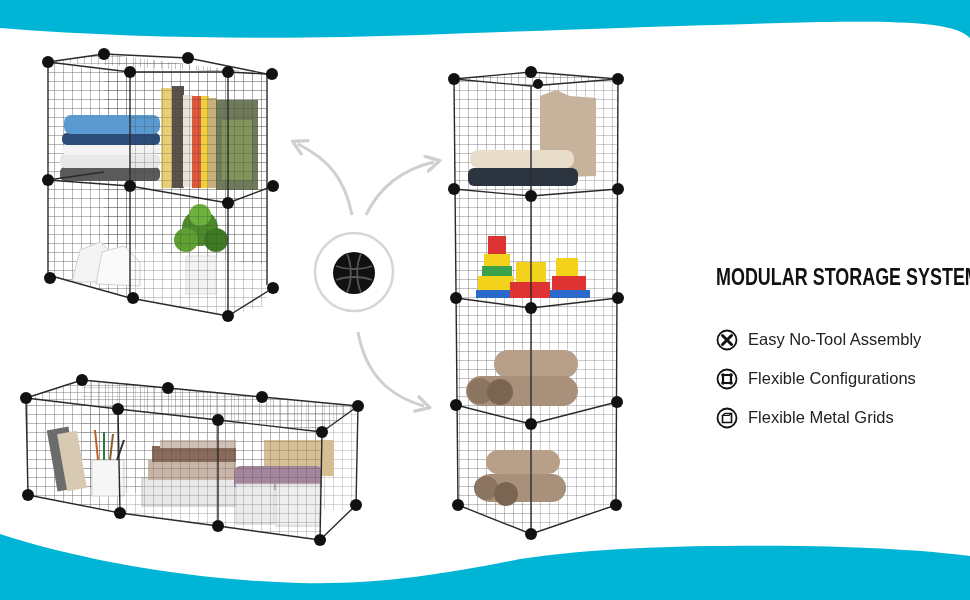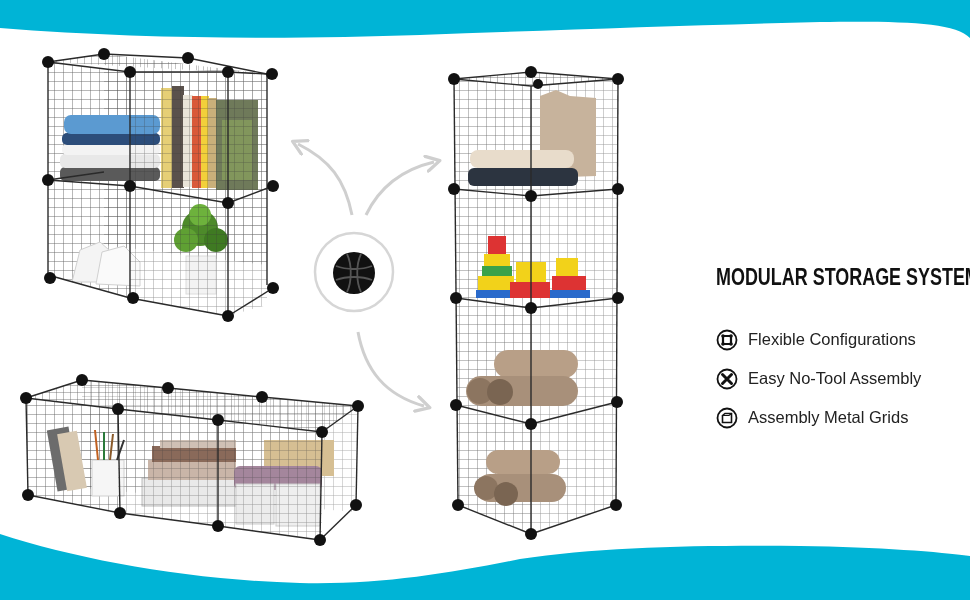--- a/index.html
+++ b/index.html
@@ -262,37 +262,37 @@
     </g>
   </g>
 </svg>
 
 <div class="info">
   <h1 class="info-title">MODULAR STORAGE SYSTEM</h1>
   <ul class="features">
     <li class="feature">
       <svg class="ficon" viewBox="0 0 22 22">
         <circle cx="11" cy="11" r="9.5" fill="none" stroke="#111" stroke-width="1.8"></circle>
+        <path d="M6.5,6.5 L15.5,15.5 M15.5,6.5 L6.5,15.5" stroke="#111" stroke-width="3" stroke-linecap="round"></path>
+      </svg>
+      <span class="flabel">Easy No-Tool Assembly</span>
+    </li>
+    <li class="feature">
+      <svg class="ficon" viewBox="0 0 22 22">
+        <circle cx="11" cy="11" r="9.5" fill="none" stroke="#111" stroke-width="1.8"></circle>
         <path d="M7,7 L15,7 L15,15 L7,15 Z" fill="none" stroke="#111" stroke-width="2.2"></path>
         <circle cx="7" cy="7" r="1.8" fill="#111"></circle>
           <circle cx="15" cy="7" r="1.8" fill="#111"></circle>
         <circle cx="7" cy="15" r="1.8" fill="#111"></circle>
           <circle cx="15" cy="15" r="1.8" fill="#111"></circle>
       </svg>
       <span class="flabel">Flexible Configurations</span>
     </li>
     <li class="feature">
       <svg class="ficon" viewBox="0 0 22 22">
         <circle cx="11" cy="11" r="9.5" fill="none" stroke="#111" stroke-width="1.8"></circle>
-        <path d="M6.5,6.5 L15.5,15.5 M15.5,6.5 L6.5,15.5" stroke="#111" stroke-width="3" stroke-linecap="round"></path>
-      </svg>
-      <span class="flabel">Easy No-Tool Assembly</span>
-    </li>
-    <li class="feature">
-      <svg class="ficon" viewBox="0 0 22 22">
-        <circle cx="11" cy="11" r="9.5" fill="none" stroke="#111" stroke-width="1.8"></circle>
         <path d="M6.5,8.5 L9,6.5 L15.5,6.5 L15.5,15.5 L6.5,15.5 Z" fill="none" stroke="#111" stroke-width="1.6"></path>
         <path d="M6.5,8.5 L13,8.5 L15.5,6.5" fill="none" stroke="#111" stroke-width="1.2"></path>
       </svg>
-      <span class="flabel">Assembly Metal Grids</span>
+      <span class="flabel">Flexible Metal Grids</span>
     </li>
   </ul>
 </div>
 
 </body></html>

